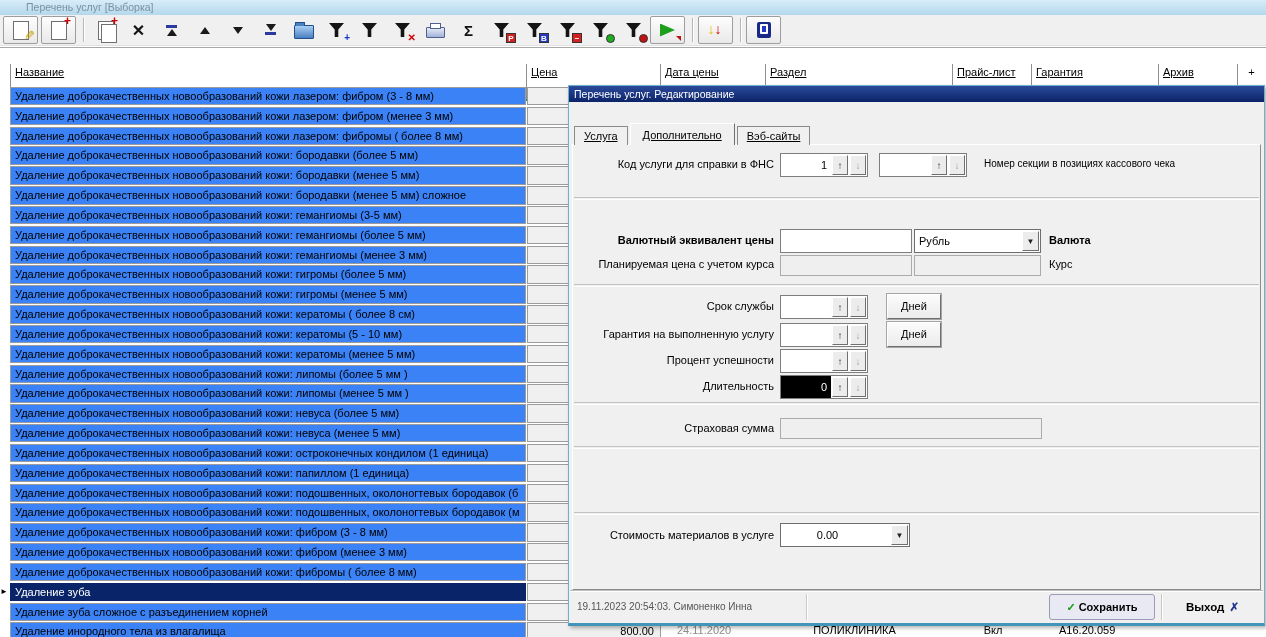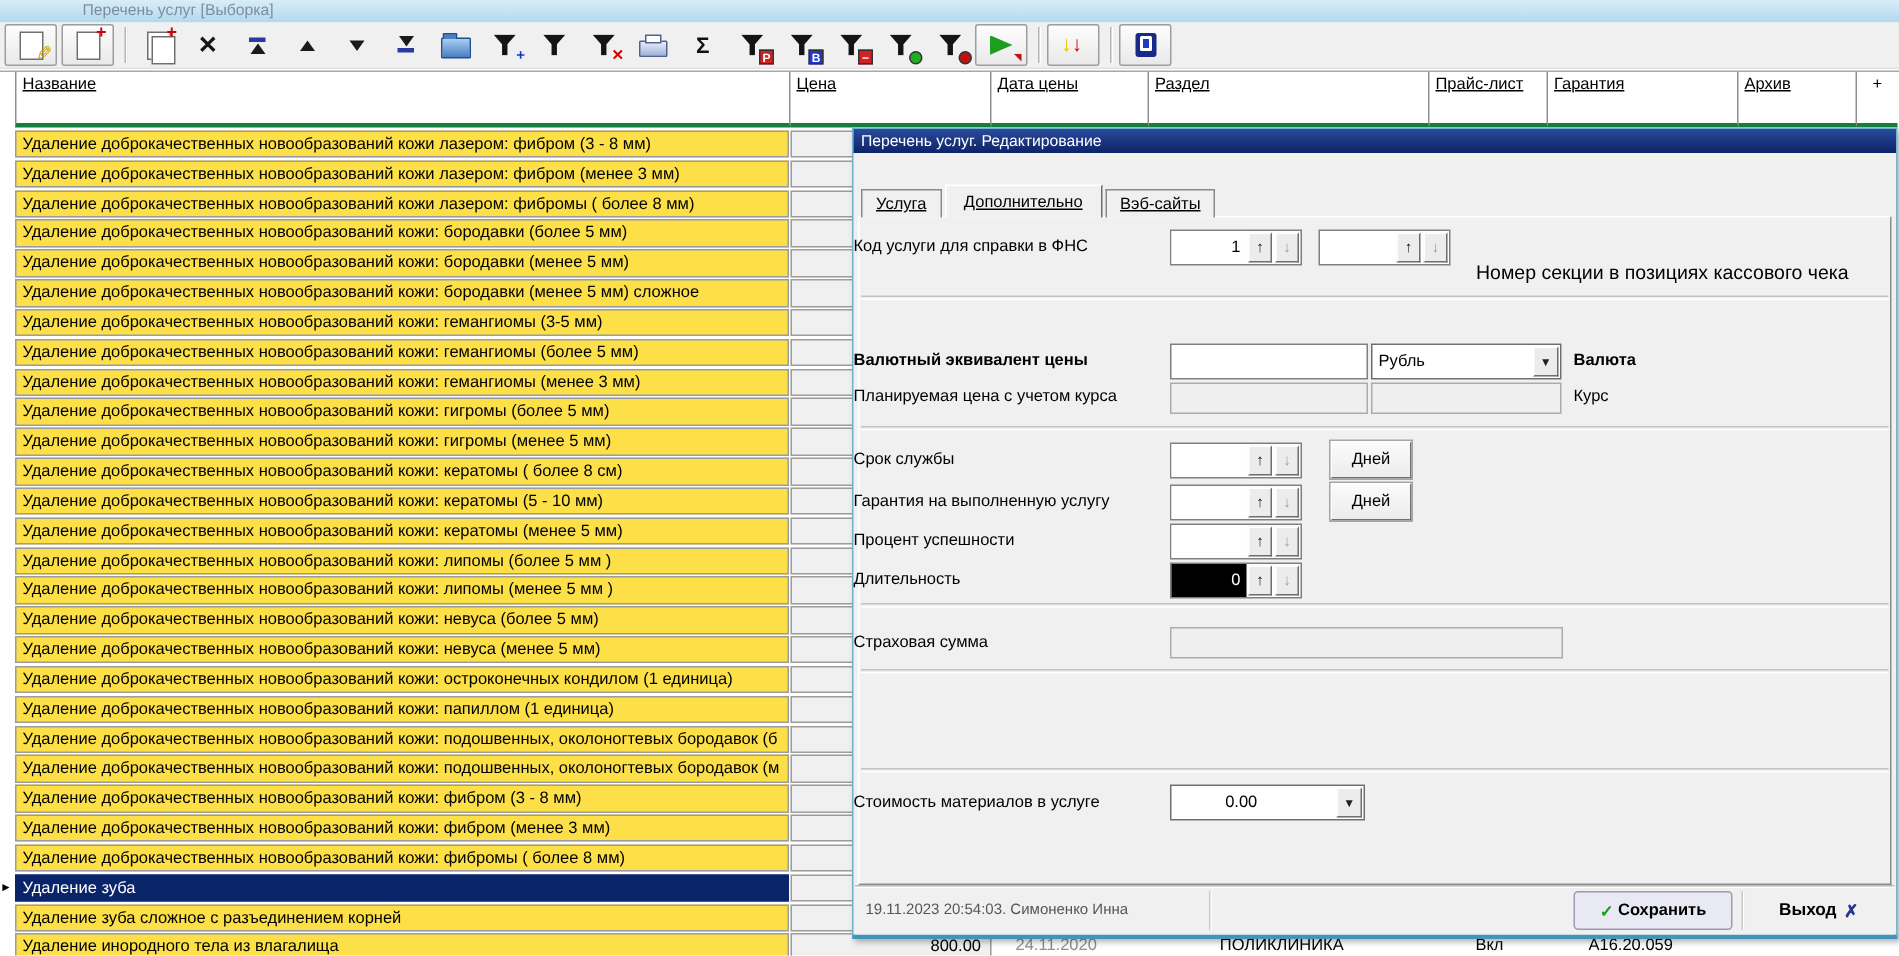--- a/index.html
+++ b/index.html
@@ -2,21 +2,21 @@
 <html><head>
 <meta charset="utf-8">
 <style>
   html,body{margin:0;padding:0}
   body{width:1266px;height:637px;position:relative;overflow:hidden;background:#fff;
        font-family:"Liberation Sans",sans-serif;font-size:11px;color:#000}
 
   
   .titlebar{position:absolute;left:0;top:0;right:0;height:15px;
     background:linear-gradient(#d8edf8,#b3d8ec);color:#7c8fa0;font-size:10.5px;
-    line-height:15px;padding-left:55px;box-sizing:border-box}
+    line-height:15px;padding-left:26px;box-sizing:border-box}
   .toolbar{position:absolute;left:0;top:15px;right:0;height:31px;background:#f0f0f0;
     display:flex;align-items:center;padding-left:3px;border-bottom:1px solid #e2e2e2;box-sizing:border-box}
   .tbtn{width:33px;height:26px;position:relative;display:flex;align-items:center;justify-content:center;flex:0 0 auto}
   .boxed{border:1px solid #9d9d9d;background:linear-gradient(#fdfdfd,#e9e9e9);border-radius:2px;margin-right:3px}
   .tsep{width:1px;height:24px;background:#b5b5b5;border-right:1px solid #fff;margin:0 4px;flex:0 0 auto}
 
   
   .doc{width:14px;height:17px;background:#fff;border:1px solid #6f6f6f;position:relative}
   .doc2{position:absolute;width:14px;height:17px;background:#fff;border:1px solid #6f6f6f;left:12px;top:7px}
   .pencil{position:absolute;right:2px;bottom:1px;color:#c9a004;font-size:13px;line-height:12px;transform:scaleX(-1)}
@@ -56,59 +56,59 @@
     border-top:5px solid #c01212;border-left:5px solid transparent}
   .srt{position:relative;width:16px;height:18px}
   .srt::before{content:"\2193";position:absolute;left:0;top:0;color:#e8c000;font-size:14px;font-weight:bold}
   .srt::after{content:"\2193";position:absolute;left:7px;top:0;color:#d40000;font-size:14px;font-weight:bold}
   .ext{width:14px;height:16px;background:#182a86;border-radius:2px;position:relative}
   .ext::before{content:"";position:absolute;left:3px;top:2px;width:8px;height:10px;background:#fff;border-radius:1px}
   .ext::after{content:"";position:absolute;left:5px;top:4px;width:4px;height:6px;background:#2438c8}
 
   
   .thead{position:absolute;left:0;top:47px;right:0;height:38px;background:#fff;border-top:1px solid #a8a8a8}
-  .th{position:absolute;top:0;height:37px;box-sizing:border-box;border-right:1px solid #8f8f8f;
+  .th{position:absolute;top:16px;height:37px;box-sizing:border-box;border-right:1px solid #8f8f8f;
     border-bottom:3px solid #15803d;padding:2px 0 0 4px;text-decoration:underline;
     white-space:nowrap;overflow:hidden}
   .th-name{left:10px;width:517px;border-left:1px solid #8f8f8f}
   .th-price{left:527px;width:134px}
   .th-date{left:661px;width:105px}
   .th-section{left:766px;width:187px}
   .th-pl{left:953px;width:79px}
   .th-code{left:1032px;width:127px}
   .th-arch{left:1159px;width:79px}
   .th-plus{left:1238px;width:27px;text-decoration:none;text-align:center;padding-left:0;border-right:none}
 
   
   .list{position:absolute;left:10px;top:87px;width:1256px;z-index:1}
   .lrow{position:relative;height:18.4px;margin-bottom:1.45px}
   .cell{position:absolute;top:0;bottom:0;box-sizing:border-box;line-height:17px;
     white-space:nowrap;overflow:hidden}
-  .c-name{left:0;width:516px;border:1px solid #9c9c9c;background:#fde047;padding-left:4px}
+  .c-name{left:0;width:516px;border:1px solid #9c9c9c;background:#3b82f6;padding-left:4px}
   .c-price{left:517px;width:134px;border:1px solid #9c9c9c;background:#f0f0f0;text-align:right;padding-right:6px}
   .c-date{left:655px;width:100px;color:#8f8f8f;padding-left:12px}
   .c-section{left:746px;width:197px;text-align:center}
   .c-pl{left:943px;width:80px;text-align:center}
   .c-code{left:1049px;width:150px}
   .lrow.sel .c-name{background:#0a246a;color:#fff;border-color:#0a246a}
   .lrow.sel::before{content:"\25BA";position:absolute;left:-10px;top:4px;font-size:8px;color:#000}
 
   
   .dlg{position:absolute;left:568px;top:85px;width:697px;height:541px;box-sizing:border-box;
     background:#f0f0f0;border:1px solid #6fb0cd;border-bottom:3px solid #4295b8;
     box-shadow:2px 2px 4px rgba(0,0,0,.3);z-index:10}
   .dtitle{height:16px;background:linear-gradient(#2a4a9b,#0c2368);color:#fff;font-size:10.5px;
     line-height:16px;padding-left:5px}
   .tabs{position:absolute;left:5px;top:34px;height:25px;display:flex;align-items:flex-end;z-index:3}
   .tab{font-size:11px;text-decoration:underline;padding:3px 9px;background:#f0f0f0;
     border:1px solid #8a8a8a;border-bottom:none;margin-right:2px;white-space:nowrap}
   .tab.active{padding:5px 12px 4px;border-color:#fff #6e6e6e #f0f0f0 #fff;position:relative;z-index:4}
   .panel{position:absolute;left:3px;right:3px;top:58px;bottom:33px;background:#f0f0f0;
     border:1px solid;border-color:#fff #8c8c8c #8c8c8c #fff;z-index:1}
-  .dlbl{position:absolute;width:205px;left:0;white-space:nowrap;z-index:2}
+  .dlbl{position:absolute;width:205px;left:0;text-align:right;white-space:nowrap;z-index:2}
   .dlbl.b{font-weight:bold}
   .flbl{position:absolute;white-space:nowrap;z-index:2}
   .flbl.b{font-weight:bold}
   .hsep{position:absolute;left:5px;right:5px;height:1px;border-top:1px solid #c3c3c3;
     border-bottom:1px solid #fff;z-index:2}
 
   .spin{position:absolute;height:24px;display:flex;border:1px solid #7e7e7e;background:#fdfdfd;
     box-sizing:border-box;z-index:2}
   .sfield{width:50px;background:#fff;text-align:right;padding:0 4px;line-height:22px;box-sizing:border-box}
   .sfield.selblk{background:#000;color:#fff}
@@ -140,21 +140,21 @@
   .btn-save{position:absolute;left:479px;top:3px;width:106px;height:26px;border-radius:3px;
     background:#e9e9f4;border:1px solid #9a9ab4;display:flex;align-items:center;justify-content:center;
     font-weight:bold;box-sizing:border-box}
   .chk{color:#169e16;margin-right:3px;font-weight:bold}
   .exitbtn{position:absolute;left:592px;right:0;top:0;bottom:0;display:flex;align-items:center;
     justify-content:center;font-weight:bold;font-size:11.5px}
   .xr{color:#26368f;margin-left:5px;font-weight:bold}
 
   
   .p-fns-lbl{top:72px}   .p-fns-spin{left:211px;top:67px}  .p-sec-spin{left:310px;top:67px}
-  .p-sec-lbl{left:415px;top:88px;font-size:13px}
+  .p-sec-lbl{left:415px;top:72px;font-size:10px}
   .p-cur-lbl{top:148px}  .p-cur-inp{left:211px;top:143px;width:132px}
   .p-cur-cmb{left:345px;top:143px;width:127px}  .p-valuta{left:480px;top:148px}
   .p-plan-lbl{top:172px} .p-plan1{left:211px;top:169px;width:132px} .p-plan2{left:345px;top:169px;width:127px}
   .p-kurs{left:480px;top:172px}
   .p-life-lbl{top:214px} .p-life-spin{left:211px;top:209px} .p-day1{top:208px}
   .p-war-lbl{top:242px}  .p-war-spin{left:211px;top:237px}  .p-day2{top:236px}
   .p-suc-lbl{top:268px}  .p-suc-spin{left:211px;top:263px}
   .p-dur-lbl{top:294px}  .p-dur-spin{left:211px;top:289px}
   .p-ins-lbl{top:336px}  .p-ins-inp{left:211px;top:332px;width:262px}
   .p-mat-lbl{top:443px}  .p-mat-cmb{left:211px;top:437px;width:130px}

